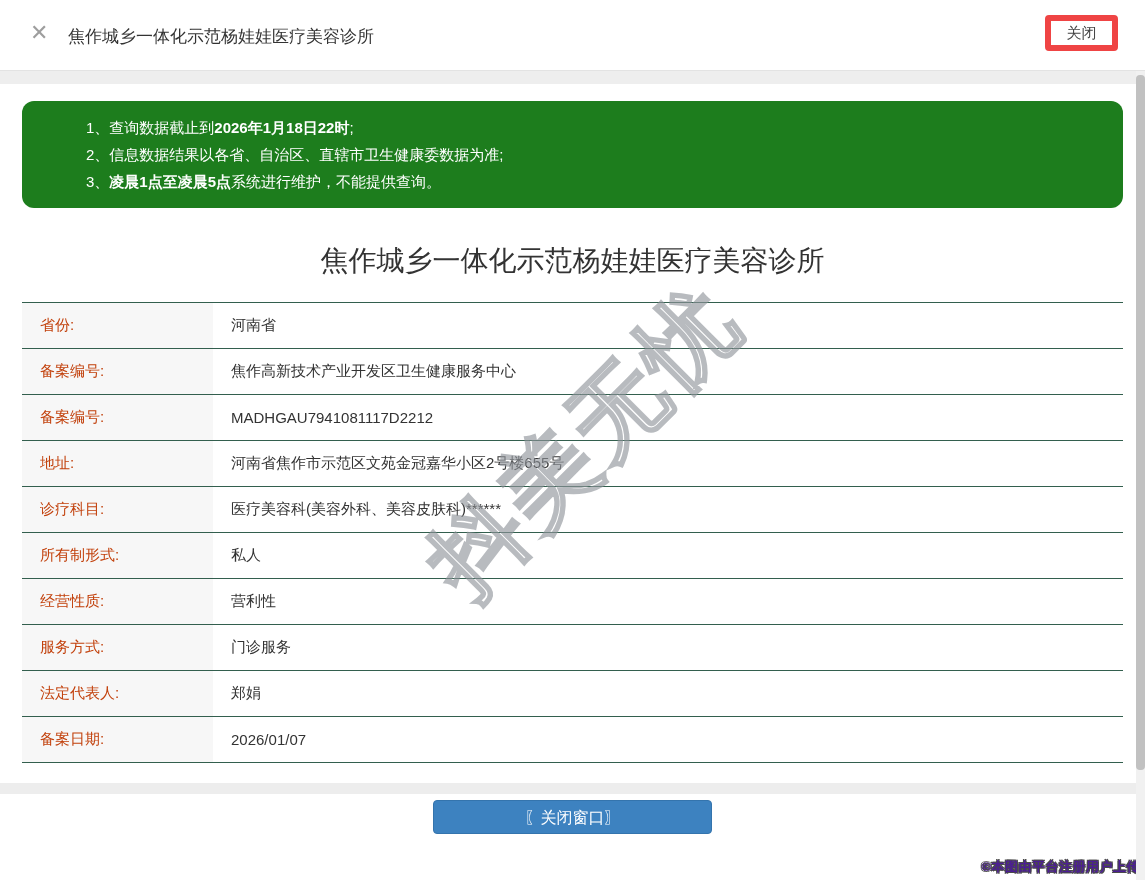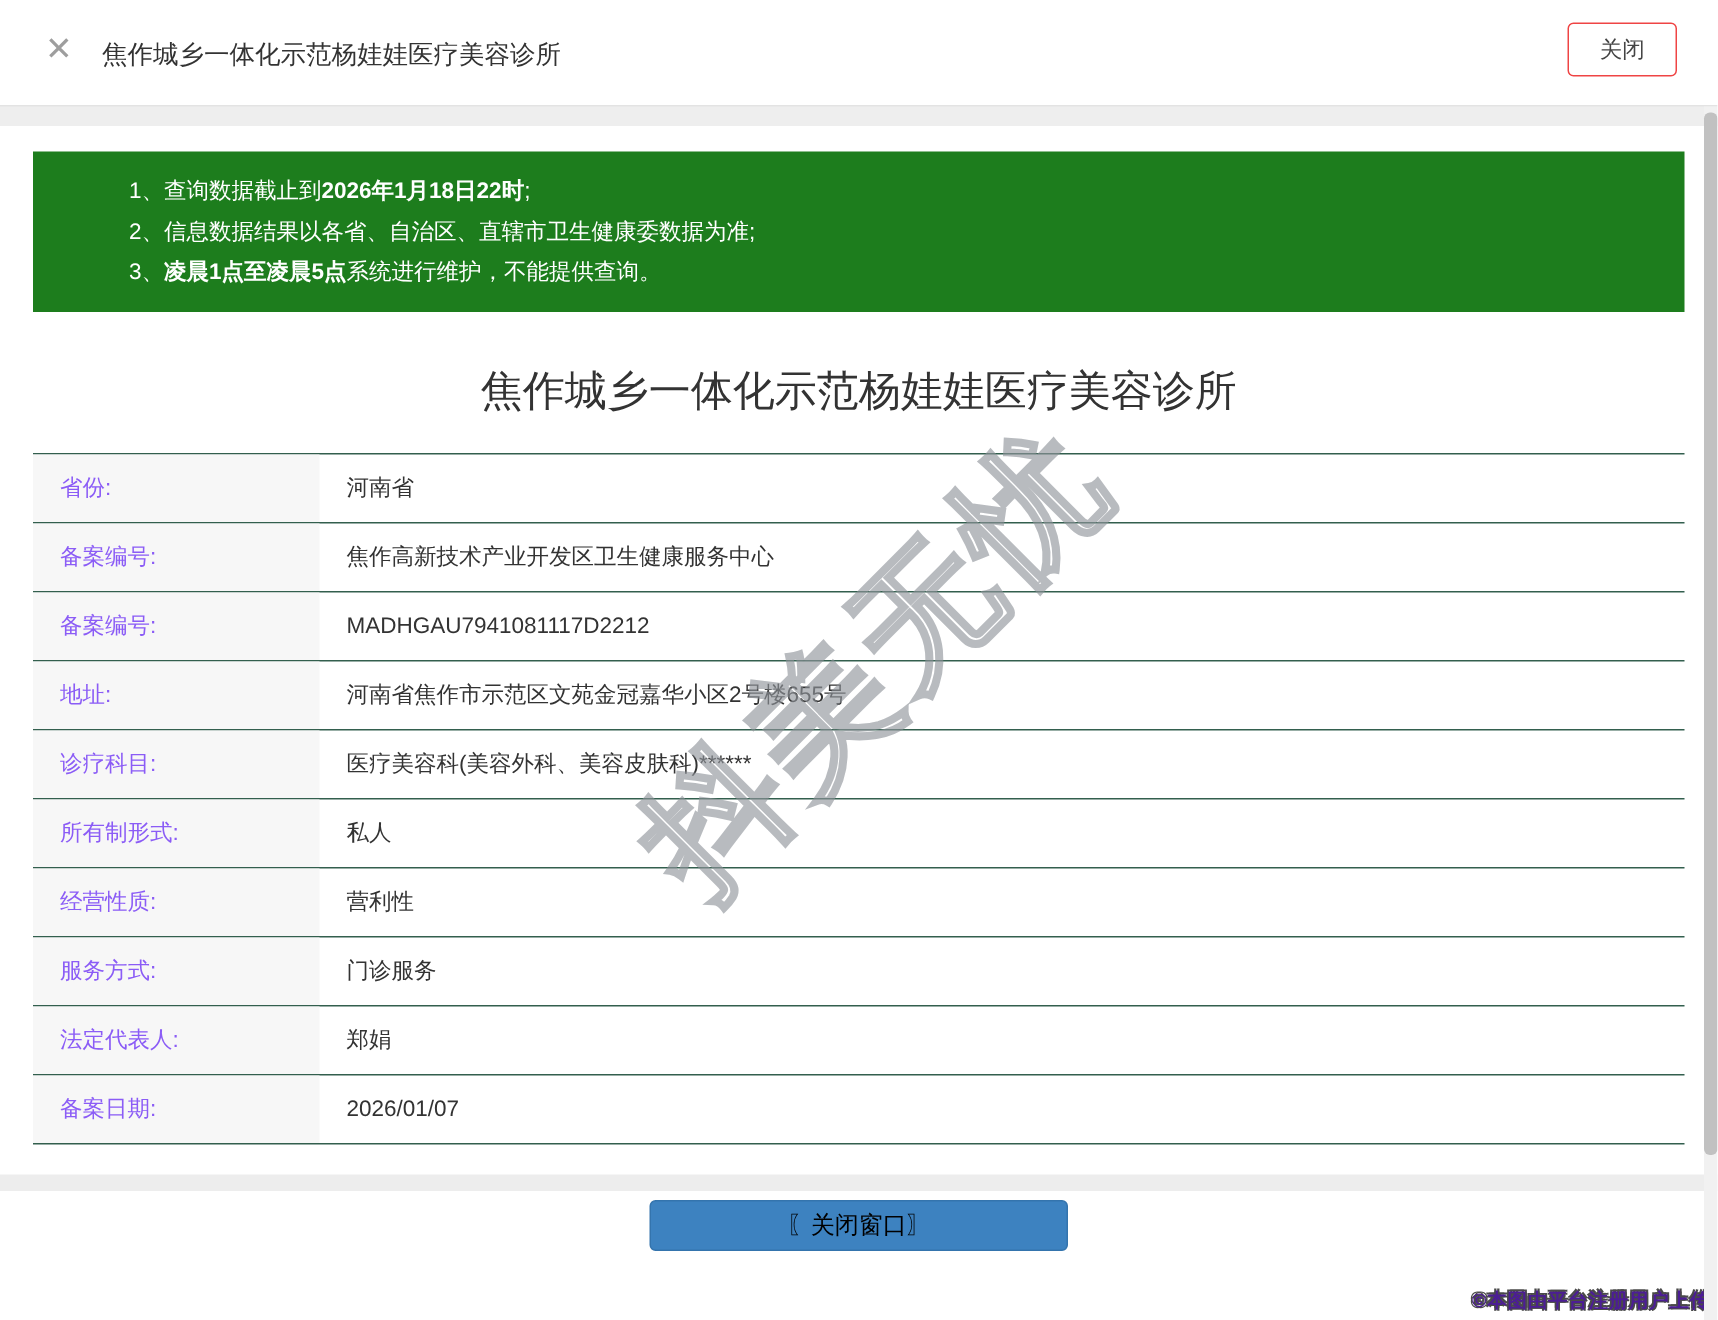--- a/index.html
+++ b/index.html
@@ -6,46 +6,46 @@
   body{
     width:1145px;height:880px;overflow:hidden;position:relative;
     background:#fff;font-family:"Liberation Sans","DejaVu Sans",sans-serif;color:#333;
   }
   
   .header{position:relative;height:70px;background:#fff;}
   .close-x{position:absolute;left:30px;top:22px;font-size:22px;color:#9e9e9e;cursor:pointer;line-height:1;}
   .header-title{position:absolute;left:68px;top:25px;font-size:17px;color:#333;}
   .btn-close-top{
     position:absolute;right:27px;top:15px;width:73px;height:36px;box-sizing:border-box;
-    background:#fff;border:1px solid #ef4444;border-radius:4px;font-size:15px;color:#444;
+    background:#fff;border:6px solid #ef4444;border-radius:4px;font-size:15px;color:#444;
     display:flex;align-items:center;justify-content:center;cursor:pointer;
   }
   .band{height:13px;background:#eeeeee;border-top:1px solid #e3e3e3;}
   
   .notice{
-    margin:17px 22px 0;background:#1d7d1d;color:#fff;border-radius:0;
+    margin:17px 22px 0;background:#1d7d1d;color:#fff;border-radius:12px;
     padding:13px 10px 13px 64px;font-size:15px;line-height:27px;
   }
   .notice b{font-weight:bold;}
   
   .page-title{margin:34px 0 0;text-align:center;font-size:28px;font-weight:400;color:#333;}
   
   .rec-table{margin:22px 22px 0;border-top:1px solid #335f4e;}
   .rec-row{display:flex;height:45px;border-bottom:1px solid #335f4e;}
   .rec-label{
     width:191px;box-sizing:border-box;background:#f7f7f7;
-    display:flex;align-items:center;padding-left:18px;font-size:15px;color:#8b5cf6;flex:none;
+    display:flex;align-items:center;padding-left:18px;font-size:15px;color:#c2410c;flex:none;
   }
   .rec-value{flex:1;display:flex;align-items:center;padding-left:18px;font-size:15px;color:#333;}
   
   .footer-band{margin-top:20px;height:11px;background:#ededed;}
   .btn-blue{
     display:block;margin:6px auto 0;width:279px;height:34px;box-sizing:border-box;
     background:#3d82c0;border:1px solid #3474ad;border-radius:4px;
-    color:#000000;font-size:16px;text-align:center;line-height:32px;cursor:pointer;
+    color:#ffffff;font-size:16px;text-align:center;line-height:32px;cursor:pointer;
     font-family:"Liberation Sans","DejaVu Sans",sans-serif;
   }
   .copyright{
     position:absolute;right:5px;bottom:4px;font-size:13px;font-weight:bold;color:#4c1d95;
     text-shadow:-1px -1px 0 #4a4a4a,1px -1px 0 #4a4a4a,-1px 1px 0 #4a4a4a,1px 1px 0 #4a4a4a;
     letter-spacing:0.5px;
   }
   
   .watermark{
     position:absolute;left:370px;top:394px;width:430px;height:95px;

